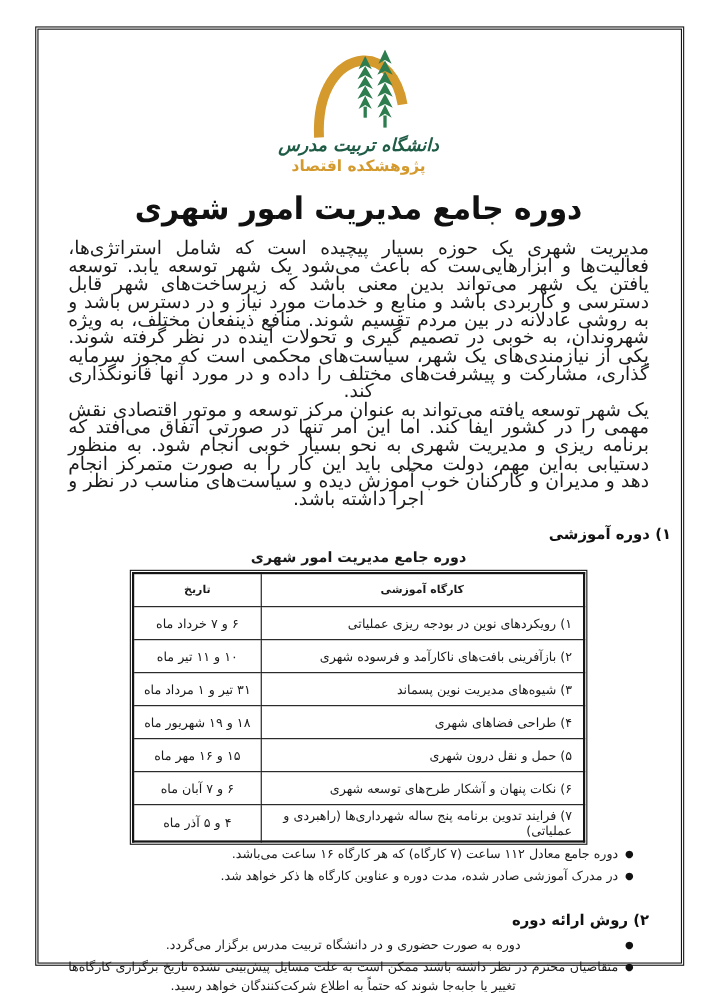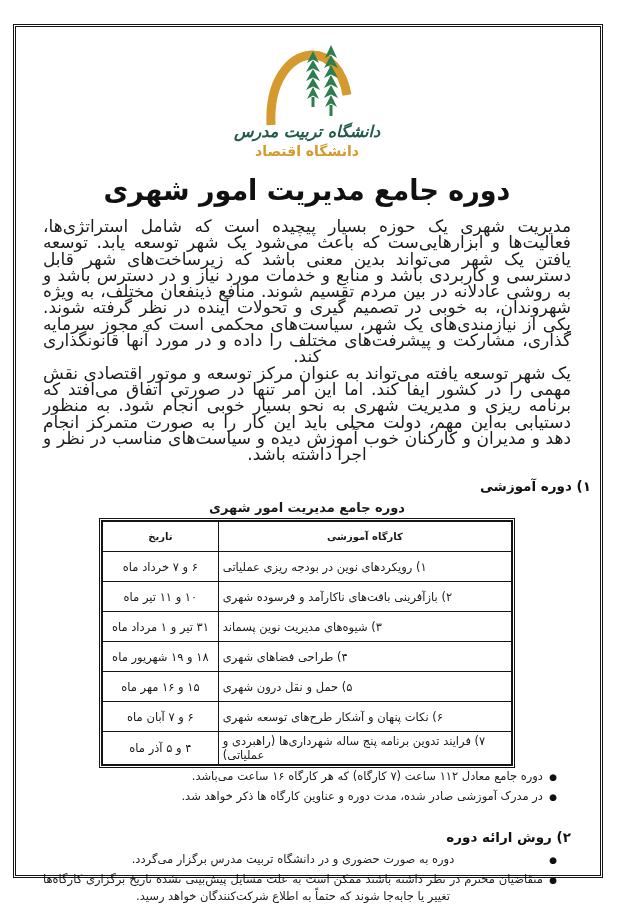--- a/index.html
+++ b/index.html
@@ -2,21 +2,21 @@
 <html lang="fa" dir="rtl"><head>
 <meta charset="utf-8">
 <style>
   html,body{margin:0;padding:0;}
   body{
     width:640px;height:905px;position:relative;background:#ffffff;
     font-family:"DejaVu Sans","Liberation Sans",sans-serif;
     color:#1a1a1a;overflow:hidden;
   }
   .page-frame{
-    position:absolute;left:13px;top:24px;width:590px;height:854px;
+    position:absolute;left:32px;top:24px;width:590px;height:854px;
     box-sizing:border-box;border:3px double #151515;
     padding:8px 29px 8px 27px;direction:rtl;
   }
   
   .logo-block{text-align:center;margin-top:10px;line-height:1.1;}
   .logo-art{display:block;margin:0 auto;}
   .uni-name{
     font-size:16px;font-weight:bold;color:#1F5C46;
     font-style:italic;margin-top:-6px;letter-spacing:1px;
   }
@@ -36,21 +36,21 @@
   .sec-heading.flush{margin-right:-20px;margin-top:16px;}
   
   .table-caption{
     text-align:center;font-size:13px;font-weight:bold;margin:2px 0 3px 0;
   }
   .table-wrap{width:412px;margin:0 auto;border:1px solid #151515;padding:1px;box-sizing:content-box;}
   table{border-collapse:collapse;width:100%;direction:rtl;font-size:11.5px;}
   th,td{border:1px solid #151515;}
   th{font-size:10px;font-weight:bold;text-align:center;height:27px;}
   td{height:25px;padding:2px 4px;}
-  td.c-workshop{text-align:left;padding-right:10px;width:282px;}
+  td.c-workshop{text-align:right;padding-right:10px;width:282px;}
   td.c-date{text-align:center;width:108px;}
   table{border:2px solid #151515;}
   
   .bullets{padding:0 14px 0 0;margin:0;}
   .bullet-item{
     position:relative;font-size:11.5px;line-height:17px;margin:0 0 3px 0;
     padding-right:14px;text-align:justify;text-align-last:center;color:#1c1c1c;
   }
   .bullet-item.short{text-align:right;text-align-last:right;}
   .bullet-item::before{
@@ -79,21 +79,21 @@
         <path d="M76 0 L82 13 L76 9.5 L70 13 Z"></path>
         <path d="M76 10 L83 23 L76 19.5 L69 23 Z"></path>
         <path d="M76 20 L83 33 L76 29.5 L69 33 Z"></path>
         <path d="M76 30 L83 43 L76 39.5 L69 43 Z"></path>
         <path d="M76 40 L83 53 L76 49.5 L69 53 Z"></path>
         <path d="M76 50 L82 62 L76 58.5 L70 62 Z"></path>
         <rect x="74.5" y="60" width="3" height="11"></rect>
       </g>
     </svg>
     <div class="uni-name">دانشگاه تربیت مدرس</div>
-    <div class="inst-name">دانشگاه اقتصاد</div>
+    <div class="inst-name">پژوهشکده اقتصاد</div>
   </div>
 
   <div class="doc-title">دوره جامع مدیریت امور شهری</div>
 
   <div class="intro">
     <p>مدیریت شهری یک حوزه بسیار پیچیده است که شامل استراتژی‌ها، فعالیت‌ها و ابزارهایی‌ست که باعث می‌شود یک شهر توسعه یابد. توسعه یافتن یک شهر می‌تواند بدین معنی باشد که زیرساخت‌های شهر قابل دسترسی و کاربردی باشد و منابع و خدمات مورد نیاز و در دسترس باشد و به روشی عادلانه در بین مردم تقسیم شوند. منافع ذینفعان مختلف، به ویژه شهروندان، به خوبی در تصمیم گیری و تحولات آینده در نظر گرفته شوند. یکی از نیازمندی‌های یک شهر، سیاست‌های محکمی است که مجوز سرمایه گذاری، مشارکت و پیشرفت‌های مختلف را داده و در مورد آنها قانونگذاری کند.</p>
     <p>یک شهر توسعه یافته می‌تواند به عنوان مرکز توسعه و موتور اقتصادی نقش مهمی را در کشور ایفا کند. اما این امر تنها در صورتی اتفاق می‌افتد که برنامه ریزی و مدیریت شهری به نحو بسیار خوبی انجام شود. به منظور دستیابی به‌این مهم، دولت محلی باید این کار را به صورت متمرکز انجام دهد و مدیران و کارکنان خوب آموزش دیده و سیاست‌های مناسب در نظر و اجرا داشته باشد.</p>
   </div>
 
   <div class="sec-heading flush">۱)  دوره آموزشی</div>

